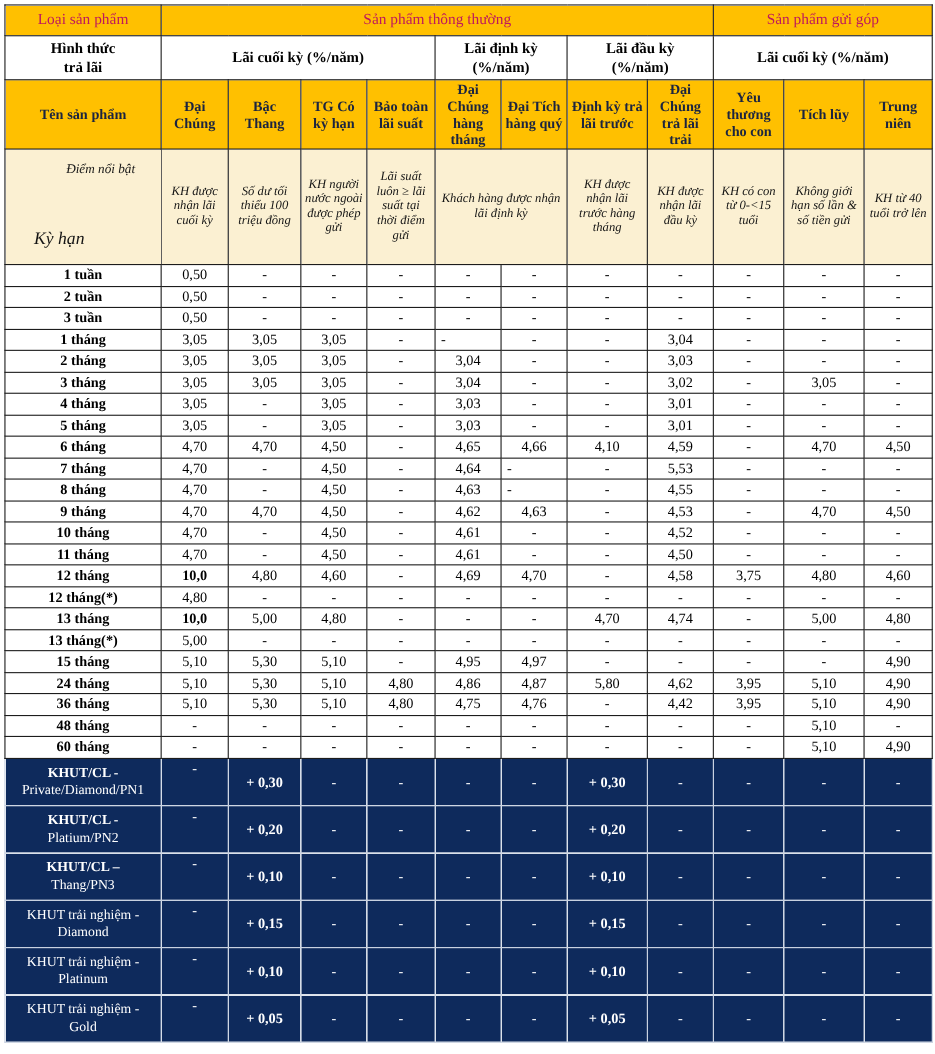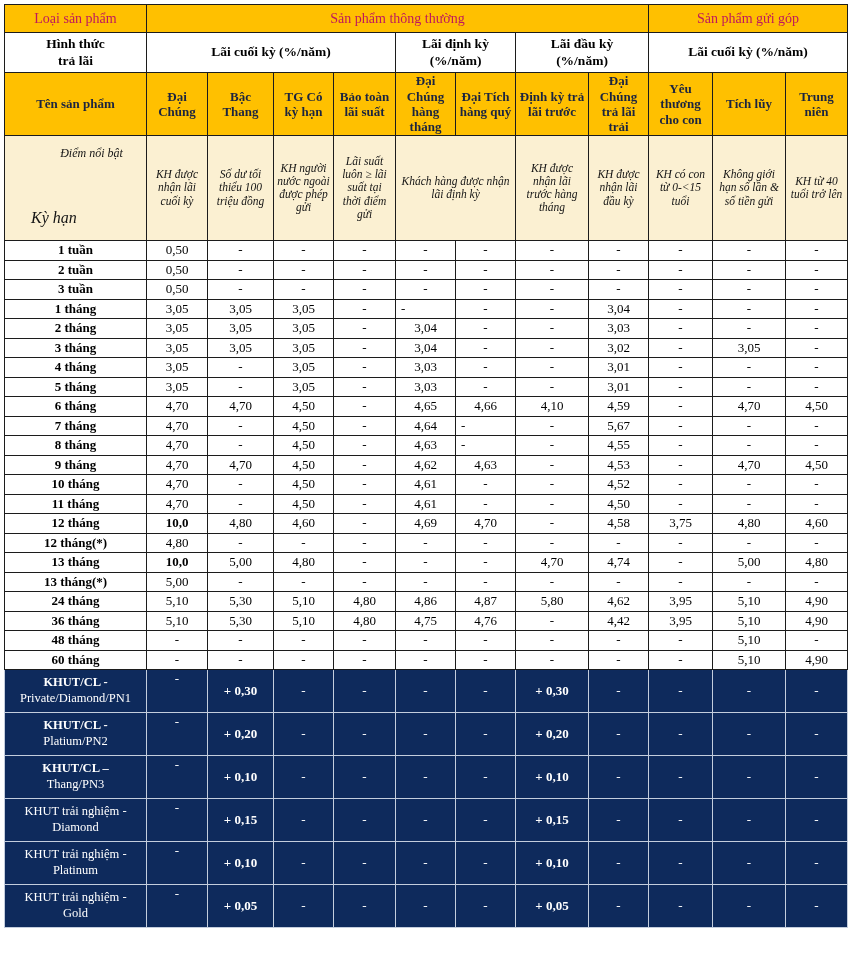--- a/index.html
+++ b/index.html
@@ -249,21 +249,21 @@
       </tr>
       <tr>
         <td class="lbl">7 tháng</td>
         <td class="val">4,70</td>
         <td class="val">-</td>
         <td class="val">4,50</td>
         <td class="val">-</td>
         <td class="val">4,64</td>
         <td class="val al">-</td>
         <td class="val">-</td>
-        <td class="val">5,67</td>
+        <td class="val">5,53</td>
         <td class="val">-</td>
         <td class="val">-</td>
         <td class="val">-</td>
       </tr>
       <tr>
         <td class="lbl">8 tháng</td>
         <td class="val">4,70</td>
         <td class="val">-</td>
         <td class="val">4,50</td>
         <td class="val">-</td>
@@ -365,20 +365,34 @@
         <td class="val">-</td>
         <td class="val">-</td>
         <td class="val">-</td>
         <td class="val">-</td>
         <td class="val">-</td>
         <td class="val">-</td>
         <td class="val">-</td>
         <td class="val">-</td>
         <td class="val">-</td>
         <td class="val">-</td>
+      </tr>
+      <tr>
+        <td class="lbl">15 tháng</td>
+        <td class="val">5,10</td>
+        <td class="val">5,30</td>
+        <td class="val">5,10</td>
+        <td class="val">-</td>
+        <td class="val">4,95</td>
+        <td class="val">4,97</td>
+        <td class="val">-</td>
+        <td class="val">-</td>
+        <td class="val">-</td>
+        <td class="val">-</td>
+        <td class="val">4,90</td>
       </tr>
       <tr>
         <td class="lbl">24 tháng</td>
         <td class="val">5,10</td>
         <td class="val">5,30</td>
         <td class="val">5,10</td>
         <td class="val">4,80</td>
         <td class="val">4,86</td>
         <td class="val">4,87</td>
         <td class="val">5,80</td>

